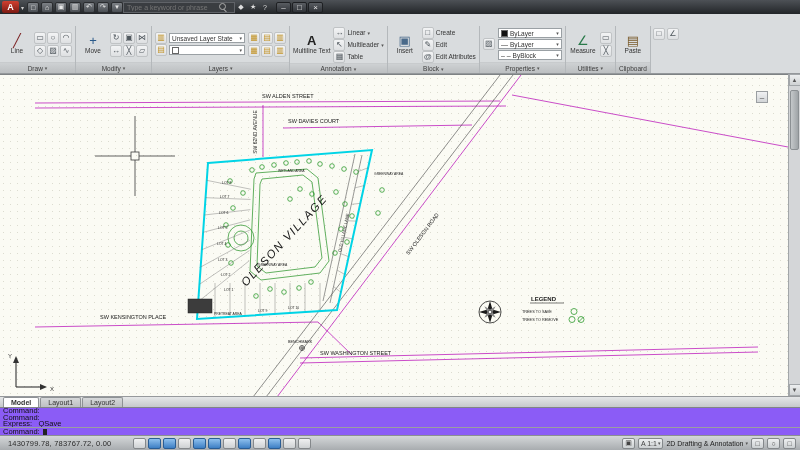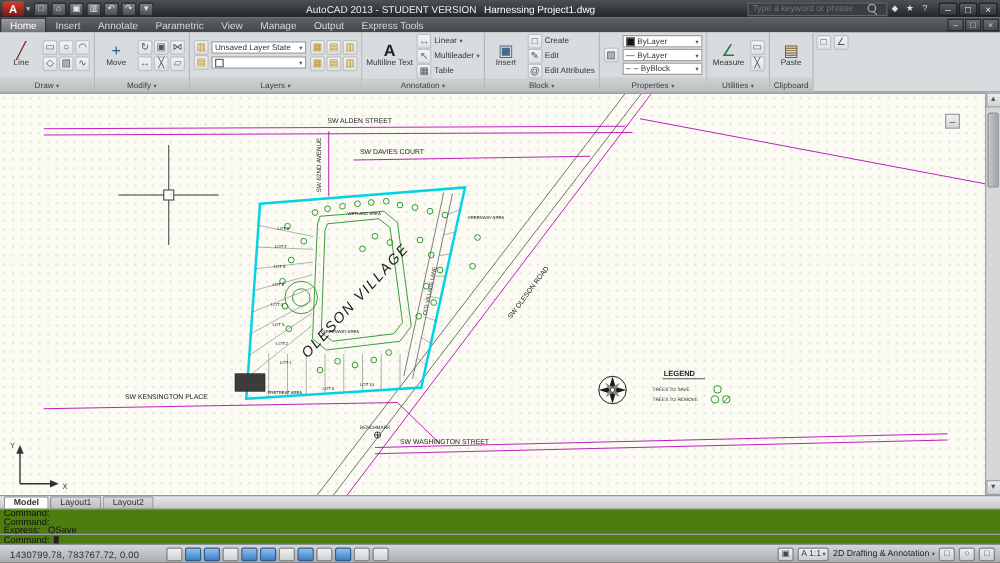--- a/index.html
+++ b/index.html
@@ -58,21 +58,21 @@
   .varrow{width:12px;height:12px;font-size:6px;color:#555;display:flex;align-items:center;justify-content:center;background:linear-gradient(#eceeef,#cfd2d4);border:1px solid #a2a6a9;}
   .vtrack{flex:1;width:12px;position:relative;}
   .vthumb{position:absolute;top:4px;left:1px;width:9px;height:60px;background:linear-gradient(90deg,#c4c8ca,#9fa4a7);border:1px solid #8b9093;border-radius:2px;}
 
   
   .layoutrow{position:absolute;top:396px;left:0;right:0;height:11px;background:linear-gradient(#e5e7e8,#c6c9cb);border-top:1px solid #96999c;display:flex;align-items:flex-end;font-size:7px;color:#333;padding-left:3px;gap:1px;}
   .ltab{padding:0 7px;height:10px;display:flex;align-items:center;background:linear-gradient(#d6d8da,#bdc0c2);border:1px solid #8e9295;border-bottom:none;border-radius:2px 2px 0 0;}
   .ltab.active{background:#fff;font-weight:bold;}
 
   
-  .cmd{position:absolute;top:407px;left:0;right:0;height:32px;background:#4d7c0f;border-top:1px solid #808487;font-family:"DejaVu Sans Mono",monospace;font-size:7.5px;color:#111;}
+  .cmd{position:absolute;top:407px;left:0;right:0;height:32px;background:#8b5cf6;border-top:1px solid #808487;font-family:"DejaVu Sans Mono",monospace;font-size:7.5px;color:#111;}
   .cmd-hist{height:20px;padding:0 3px;border-bottom:1px solid #9a9ea1;overflow:hidden;}
   .cmd-line{height:6.6px;line-height:6.6px;white-space:pre;}
   .cmd-input{display:flex;align-items:center;height:7px;padding:0 3px;}
   .cursor{width:4px;height:6px;background:#222;margin-left:3px;}
 
   
   .status{position:absolute;top:435px;left:0;right:0;height:15px;background:linear-gradient(#d4d7d9,#a8acaf);border-top:1px solid #8b8f92;display:flex;align-items:center;font-size:7.5px;color:#222;gap:18px;padding:0 4px;}
   .coords{padding:0 4px;color:#2b2b2b;letter-spacing:0.2px;}
   .toggles{display:flex;gap:2px;align-items:center;}
   .toggle{width:13px;height:11px;border:1px solid #84888b;border-radius:2px;background:linear-gradient(#f0f1f2,#ced1d3);}
@@ -91,53 +91,34 @@
     <div class="logo-car">▾</div>
     <div class="qat">
       <div class="qi">□</div>
       <div class="qi">⌂</div>
       <div class="qi">▣</div>
       <div class="qi">▥</div>
       <div class="qi">↶</div>
       <div class="qi">↷</div>
       <div class="qi">▾</div>
     </div>
-    <div class="title-center">
-      <span>AutoCAD 2013 - STUDENT VERSION</span><span class="doc">Harnessing Project1.dwg</span>
-    </div>
     <div class="searchbox">
       <input type="text" placeholder="Type a keyword or phrase" style="">
       <div class="mag"></div>
     </div>
     <div class="ic-mini">◆</div>
     <div class="ic-mini">★</div>
     <div class="ic-mini">?</div>
     <div class="winbtns">
       <div class="winbtn">–</div>
       <div class="winbtn">□</div>
       <div class="winbtn">×</div>
     </div>
   </div>
 
-  <div class="tabrow">
-    <div id="menu-tabs" style="display:flex;align-items:stretch;">
-        <div class="mtab active">Home</div>
-        <div class="mtab">Insert</div>
-        <div class="mtab">Annotate</div>
-        <div class="mtab">Parametric</div>
-        <div class="mtab">View</div>
-        <div class="mtab">Manage</div>
-        <div class="mtab">Output</div>
-        <div class="mtab">Express Tools</div>
-      </div>
-    <div class="tabrow-spacer"></div>
-    <div class="docbtn">–</div>
-    <div class="docbtn">□</div>
-    <div class="docbtn">×</div>
-  </div>
 
   <div class="ribbon">
 
     <div class="panel">
       <div class="panel-body">
         <div class="bigbtn">
           <div class="bigicon">╱</div>
           <div>Line</div>
         </div>
         <div class="sgrid">

